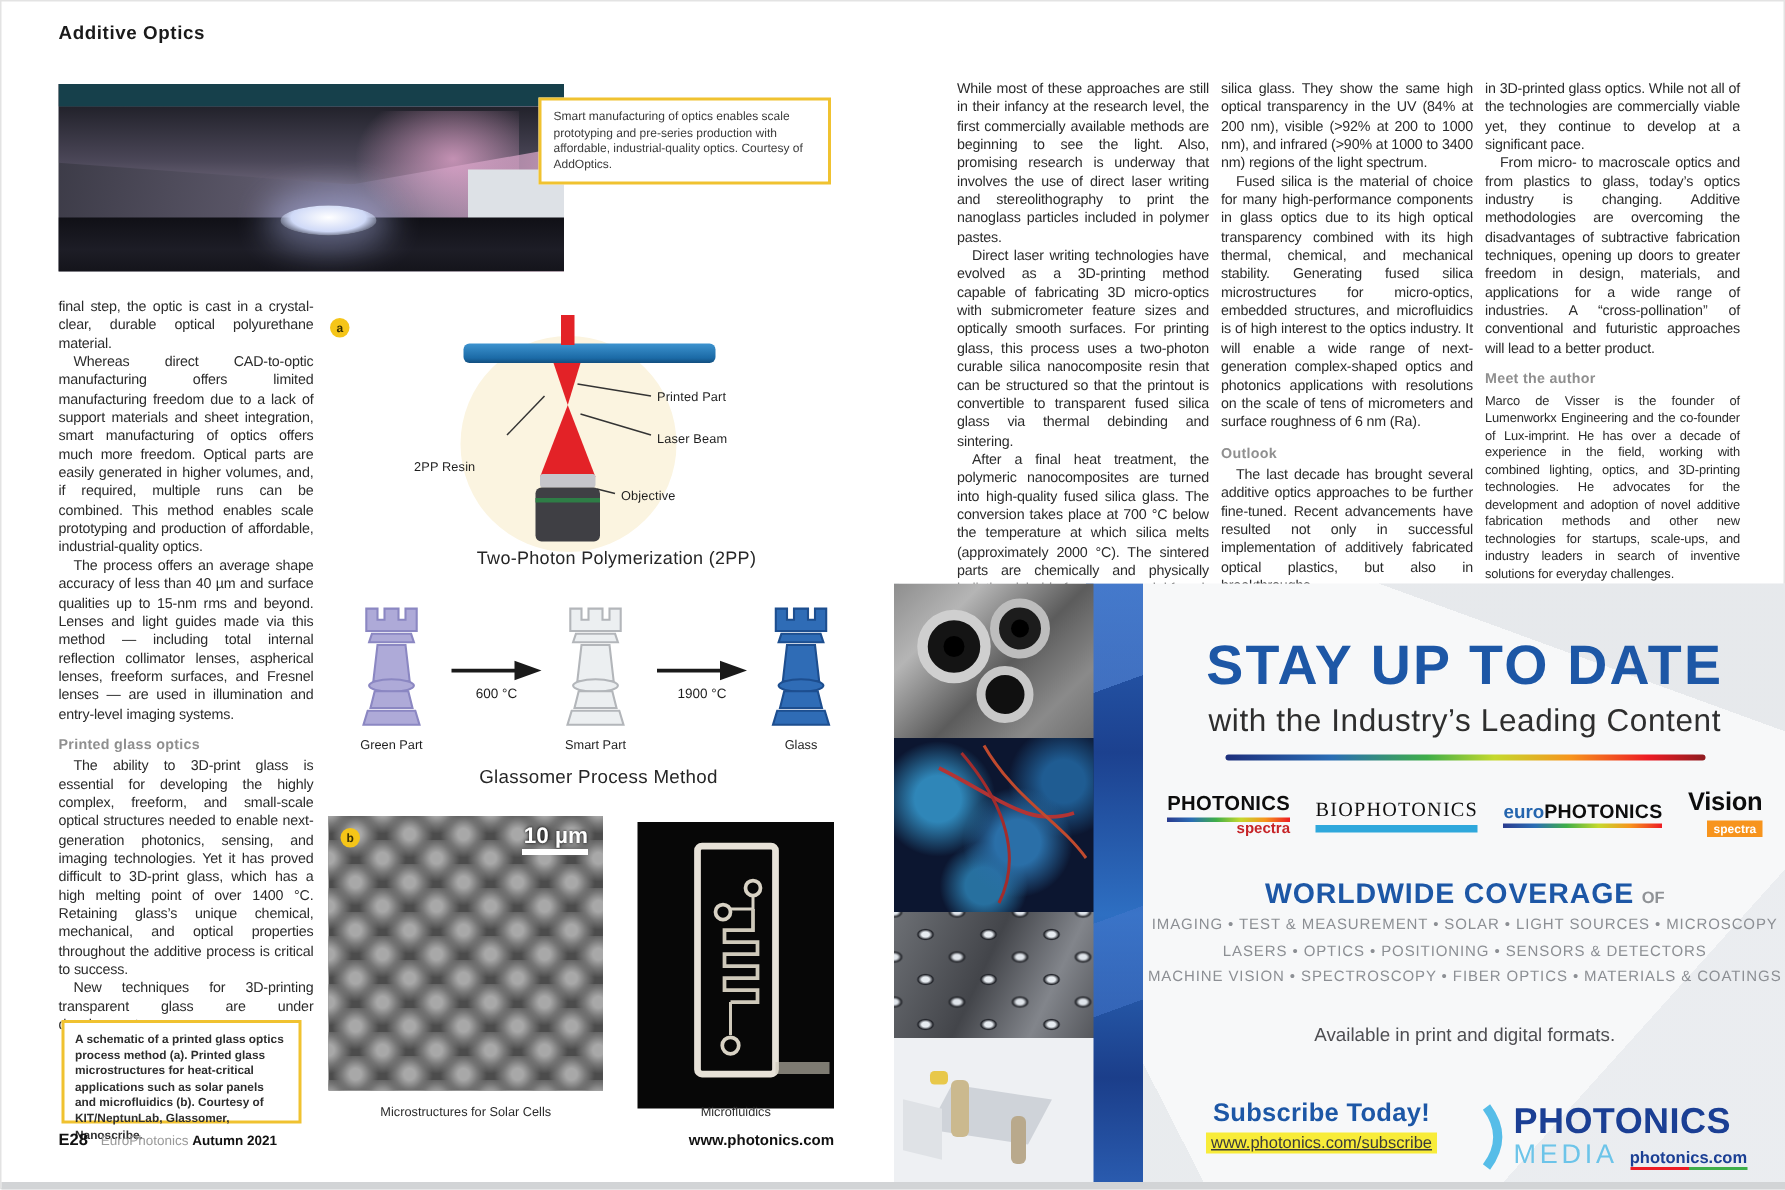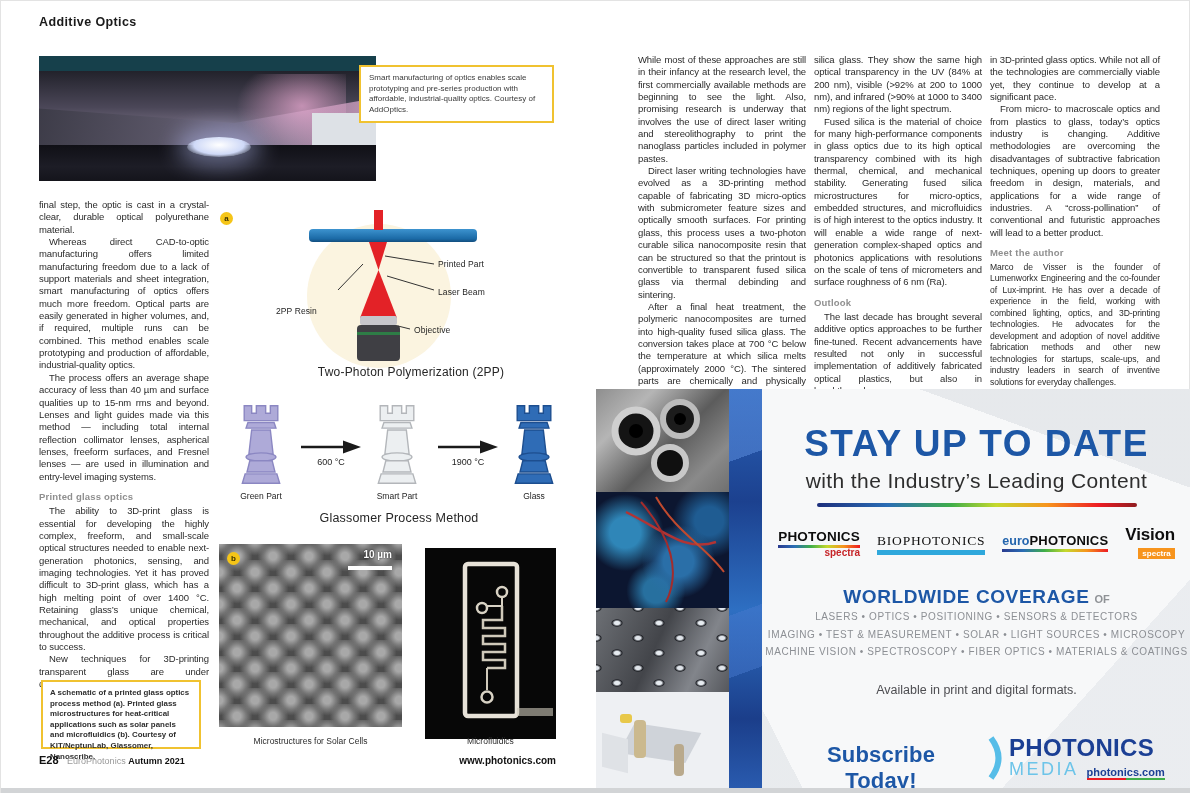--- a/index.html
+++ b/index.html
@@ -52,21 +52,21 @@
   .glasso .steplabel { position:absolute; top:98px; width:90px; text-align:center; font-size:8.5px; color:#1e1e1e; }
   .glasso .arrow { position:absolute; top:46px; width:64px; height:16px; }
   .glasso .temp { position:absolute; top:64px; width:64px; text-align:center; font-size:9px; color:#1e1e1e; }
 
   
   .sem { left:218px; top:543px; width:183px; height:183px; background-color:#4c4c4c; overflow:hidden;
          background-image:
            radial-gradient(circle at 50% 38%, #a8a8a8 0 14%, #7a7a7a 34%, rgba(60,60,60,0) 58%),
            radial-gradient(circle at 50% 38%, #a8a8a8 0 14%, #7a7a7a 34%, rgba(60,60,60,0) 58%);
          background-size:36px 32px; background-position:0 0, 18px 16px; }
-  .sem .scaletxt { position:absolute; right:10px; top:5px; color:#fff; font-size:10px; font-weight:bold; text-shadow:0 0 2px #000; }
+  .sem .scaletxt { position:absolute; right:10px; top:5px; color:#fff; font-size:15px; font-weight:bold; text-shadow:0 0 2px #000; }
   .sem .scalebar { position:absolute; right:10px; top:22px; width:44px; height:4px; background:#fff; }
   .micro { left:424px; top:547px; width:131px; height:191px; background:#070707; }
   .smallcap { font-size:8.5px; color:#2b2b2b; text-align:center; }
   .weburl { font-size:10px; font-weight:bold; color:#111; }
 
   
   .capbox { left:40px; top:679px; width:160px; height:69px; border:2px solid #f0c230; background:#fff;
             padding:6px 7px; font-size:7.9px; font-weight:600; line-height:1.34; color:#2e2e2e; }
   .footer { left:38px; top:753px; font-size:9px; color:#999; }
   .footer .pn { font-weight:bold; font-size:11px; color:#111; margin-right:6px; }
@@ -123,21 +123,21 @@
   .lg3 .bar { height:2.5px; background:linear-gradient(90deg,#2a3b8f,#2a6db5,#3fae49,#c5d92d,#f7941d,#ed1c24); margin-top:1px; }
   .lg4 .t { font-size:17px; font-weight:900; color:#0d0d0d; letter-spacing:-.2px; }
   .lg4 .s { display:block; text-align:right; margin-top:-3px; }
   .lg4 .s b { background:#f7941d; color:#fff; font-size:8px; font-weight:bold; padding:1px 4px; }
   .coverage { margin-top:26px; }
   .coverage .big { font-size:19px; font-weight:800; color:#1d57a6; letter-spacing:.6px; }
   .coverage .of { font-size:11px; color:#8f9296; font-weight:bold; margin-left:5px; }
   .covline { font-size:10px; color:#8c8f94; letter-spacing:.6px; line-height:1.75; }
   .formats { margin-top:22px; font-size:12.5px; color:#4e4e52; }
   .subscribe { position:absolute; left:200px; top:343px; width:170px; text-align:center; }
-  .subscribe .cta { font-size:22px; font-weight:800; color:#1d57a6; letter-spacing:.2px;margin-top:10px; }
+  .subscribe .cta { font-size:17px; font-weight:800; color:#1d57a6; letter-spacing:.2px; }
   .subscribe .url { display:inline-block; margin-top:2px; background:#f8ec3a; color:#3a3a3a;
                     font-size:11px; text-decoration:underline; padding:1px 3px; cursor:pointer; }
   .brand { position:absolute; left:392px; top:347px; display:flex; align-items:flex-start; gap:5px; }
   .brand .txt .pho { font-size:24px; font-weight:900; color:#1b3f94; letter-spacing:.3px; line-height:1; }
   .brand .row2 { display:flex; align-items:flex-end; gap:8px; }
   .brand .media { font-size:18px; color:#6cc4e9; letter-spacing:2.5px; line-height:1.1; }
   .brand .site { font-size:11px; font-weight:bold; color:#1b3f94; border-bottom:2px solid; cursor:pointer;
                  border-image:linear-gradient(90deg,#ed1c24 50%,#3fae49 50%) 1; }
   .botstrip { left:0; top:787px; width:1190px; height:6px; background:#d2d4d6; }
 </style>
@@ -333,22 +333,22 @@
           <span class="bar" style="display:block"></span>
         </span>
         <span class="lg lg4">
           <span class="t">Vision</span>
           <span class="s"><b>spectra</b></span>
         </span>
       </div>
       <div class="coverage">
         <span class="big">WORLDWIDE COVERAGE</span><span class="of">OF</span>
       </div>
+      <div class="covline">IMAGING • TEST &amp; MEASUREMENT • SOLAR • LIGHT SOURCES • MICROSCOPY</div>
       <div class="covline">LASERS • OPTICS • POSITIONING • SENSORS &amp; DETECTORS</div>
-      <div class="covline">IMAGING • TEST &amp; MEASUREMENT • SOLAR • LIGHT SOURCES • MICROSCOPY</div>
       <div class="covline">MACHINE VISION • SPECTROSCOPY • FIBER OPTICS • MATERIALS &amp; COATINGS</div>
       <div class="formats">Available in print and digital formats.</div>
     </div>
 
     <div class="subscribe">
       <div class="cta">Subscribe Today!</div>
       <span class="url">www.photonics.com/subscribe</span>
     </div>
 
     <div class="brand">

